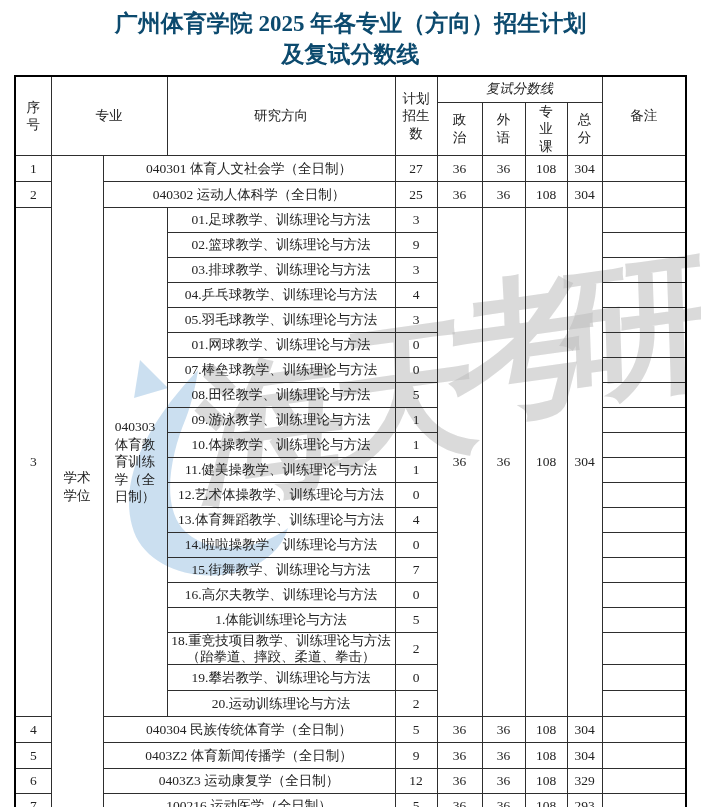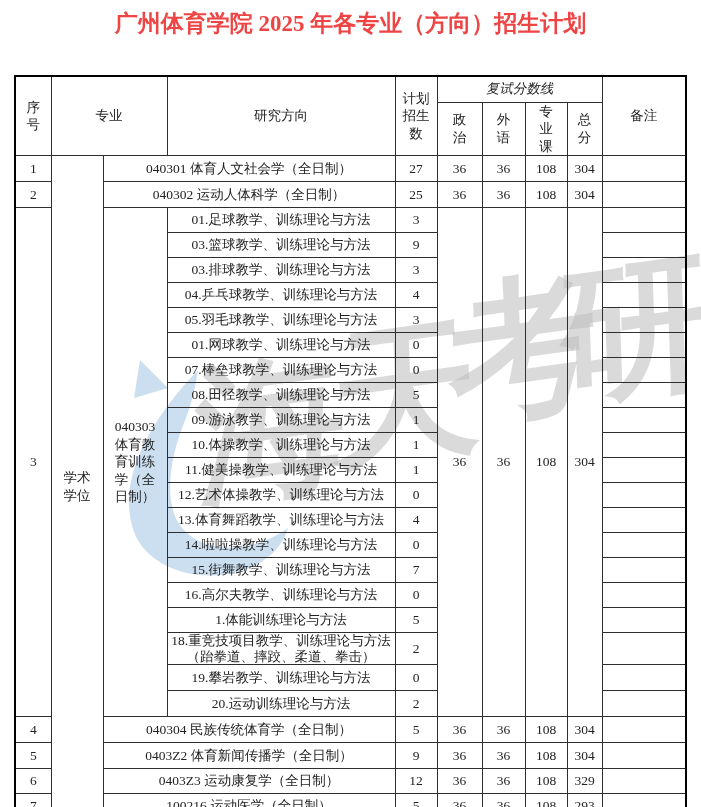--- a/index.html
+++ b/index.html
@@ -19,21 +19,21 @@
     font-size:150px;font-weight:bold;
     color:#bdbdbd;opacity:.55;
     transform:rotate(-8deg) skewX(-6deg);
     line-height:1;
   }
   .wm-swoosh{position:absolute;left:78px;top:352px;opacity:.85;}
   
   .title{
     position:absolute;left:0;top:8px;width:100%;
     text-align:center;z-index:2;
-    font-weight:bold;color:#ef4444;
+    font-weight:bold;color:#0c4a6e;
   }
   .title .l1{font-size:23px;line-height:32px;}
   .title .l2{font-size:23px;line-height:30px;}
   
   table.sched{
     position:absolute;left:14px;top:75px;z-index:1;
     border-collapse:collapse;table-layout:fixed;
     font-size:13.5px;color:#222;
     border:2px solid #000;
     background:transparent;
@@ -76,20 +76,21 @@
                C84,152 92,104 108,66 C114,50 118,32 120,18 Z" fill="#c3daee"></path>
     </svg>
     <span class="wm-char" style="left:196px;top:352px;">海</span>
     <span class="wm-char" style="left:330px;top:318px;">天</span>
     <span class="wm-char" style="left:448px;top:272px;">考</span>
     <span class="wm-char" style="left:560px;top:252px;">研</span>
   </div>
 
   <div class="title">
     <div class="l1">广州体育学院 2025 年各专业（方向）招生计划</div>
+    <div class="l2">及复试分数线</div>
   </div>
 
   <table class="sched">
     <colgroup>
       <col style="width:36px">
         <col style="width:52px">
         <col style="width:64px">
       <col style="width:228px">
         <col style="width:42px">
         <col style="width:45px">
@@ -160,21 +161,21 @@
           </td>
         <td class="dir">01.足球教学、训练理论与方法</td>
         <td>3</td>
         <td rowspan="20">36</td>
         <td rowspan="20">36</td>
         <td rowspan="20">108</td>
         <td rowspan="20">304</td>
         <td class="remark"></td>
       </tr>
       <tr class="sub">
-        <td class="dir">03.篮球教学、训练理论与方法</td>
+        <td class="dir">02.篮球教学、训练理论与方法</td>
         <td>9</td>
         <td class="remark"></td>
       </tr>
       <tr class="sub">
         <td class="dir">03.排球教学、训练理论与方法</td>
         <td>3</td>
         <td class="remark"></td>
       </tr>
       <tr class="sub">
         <td class="dir">04.乒乓球教学、训练理论与方法</td>

